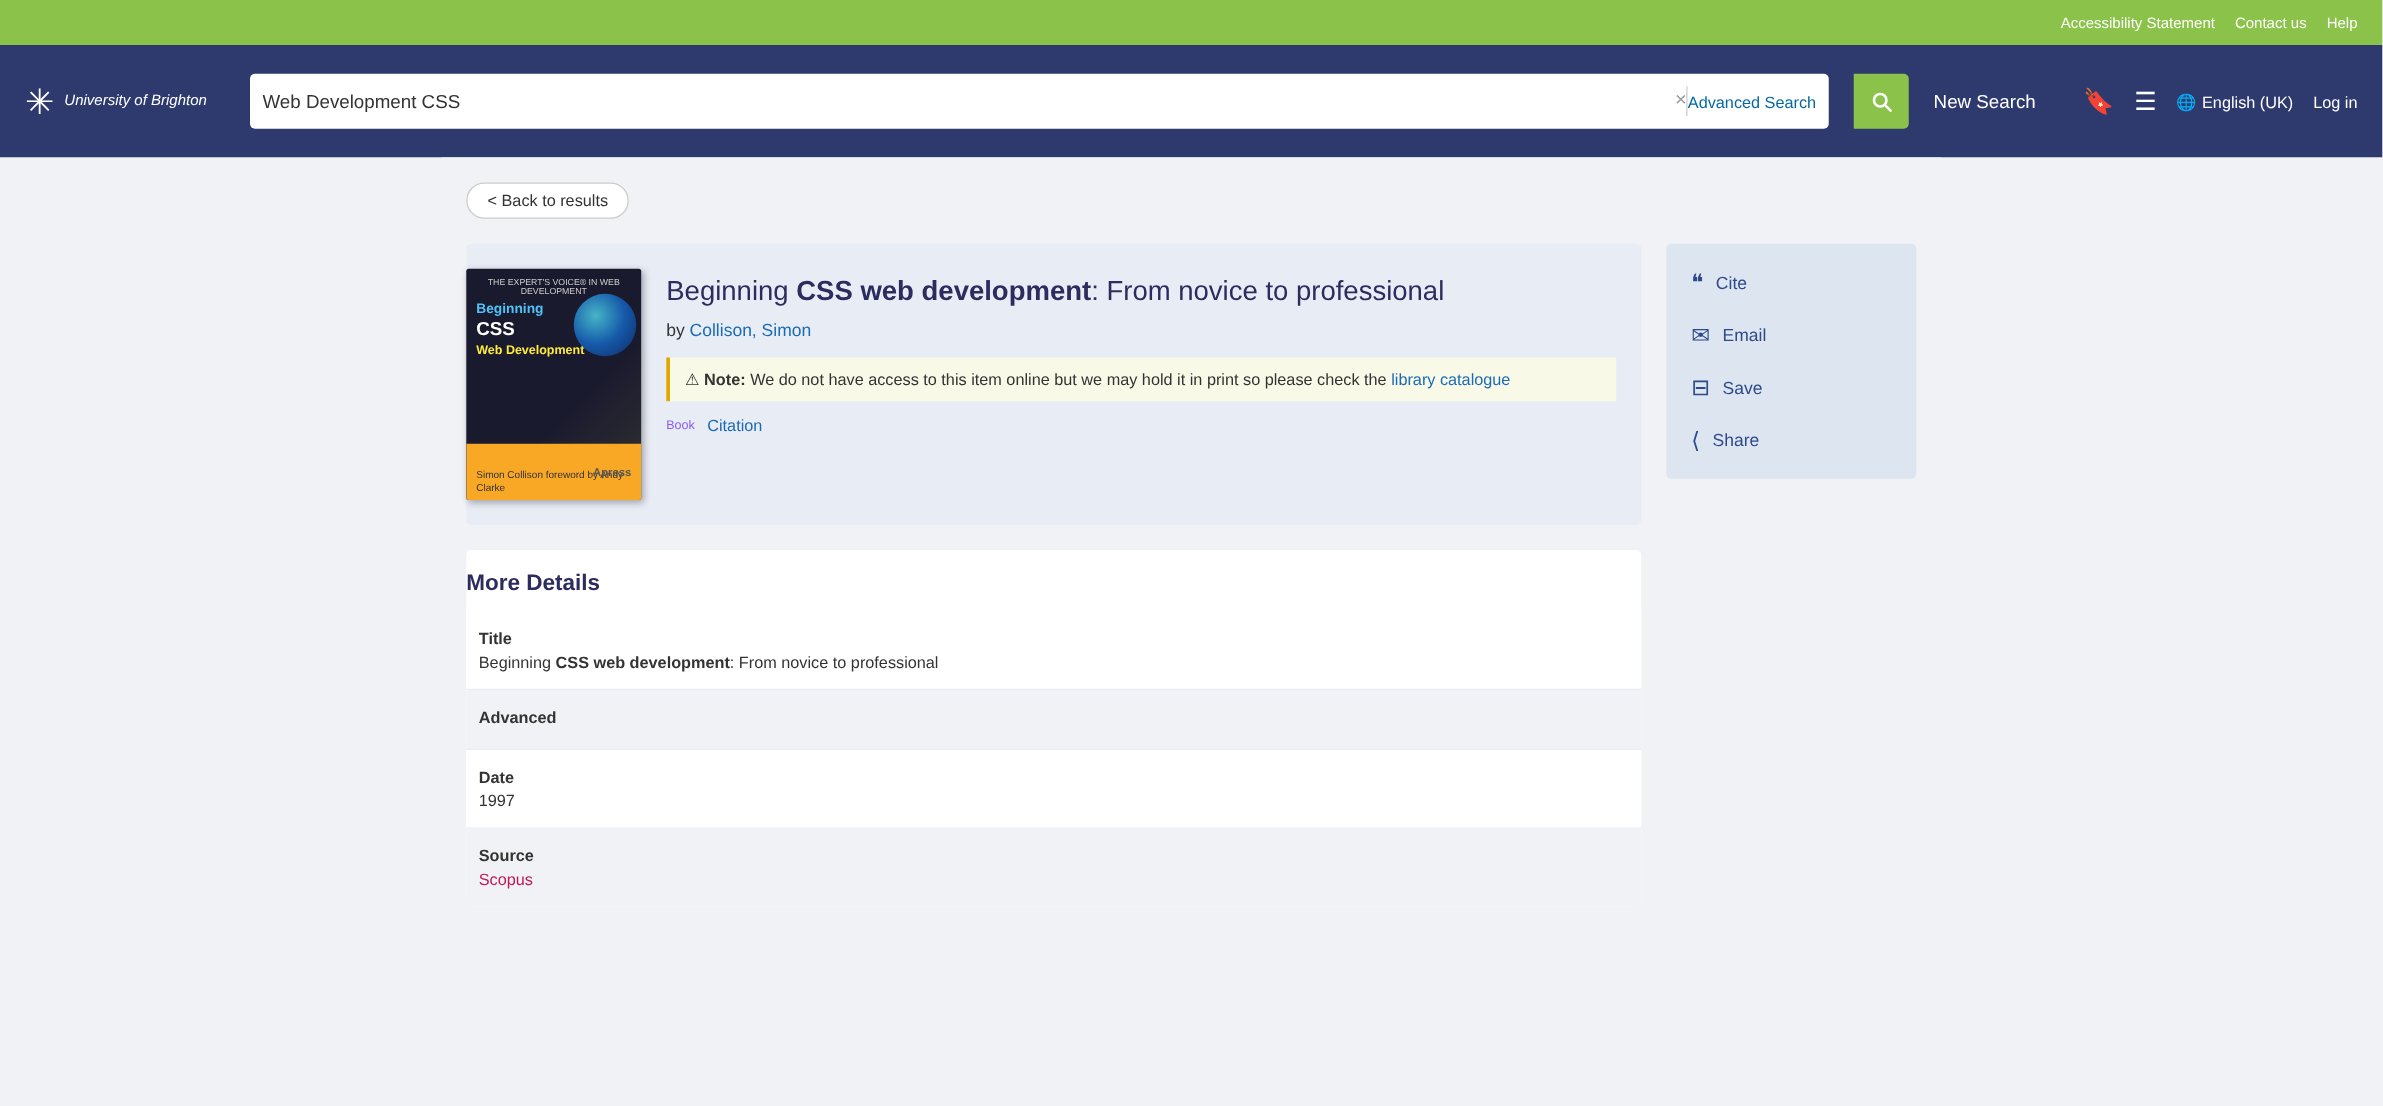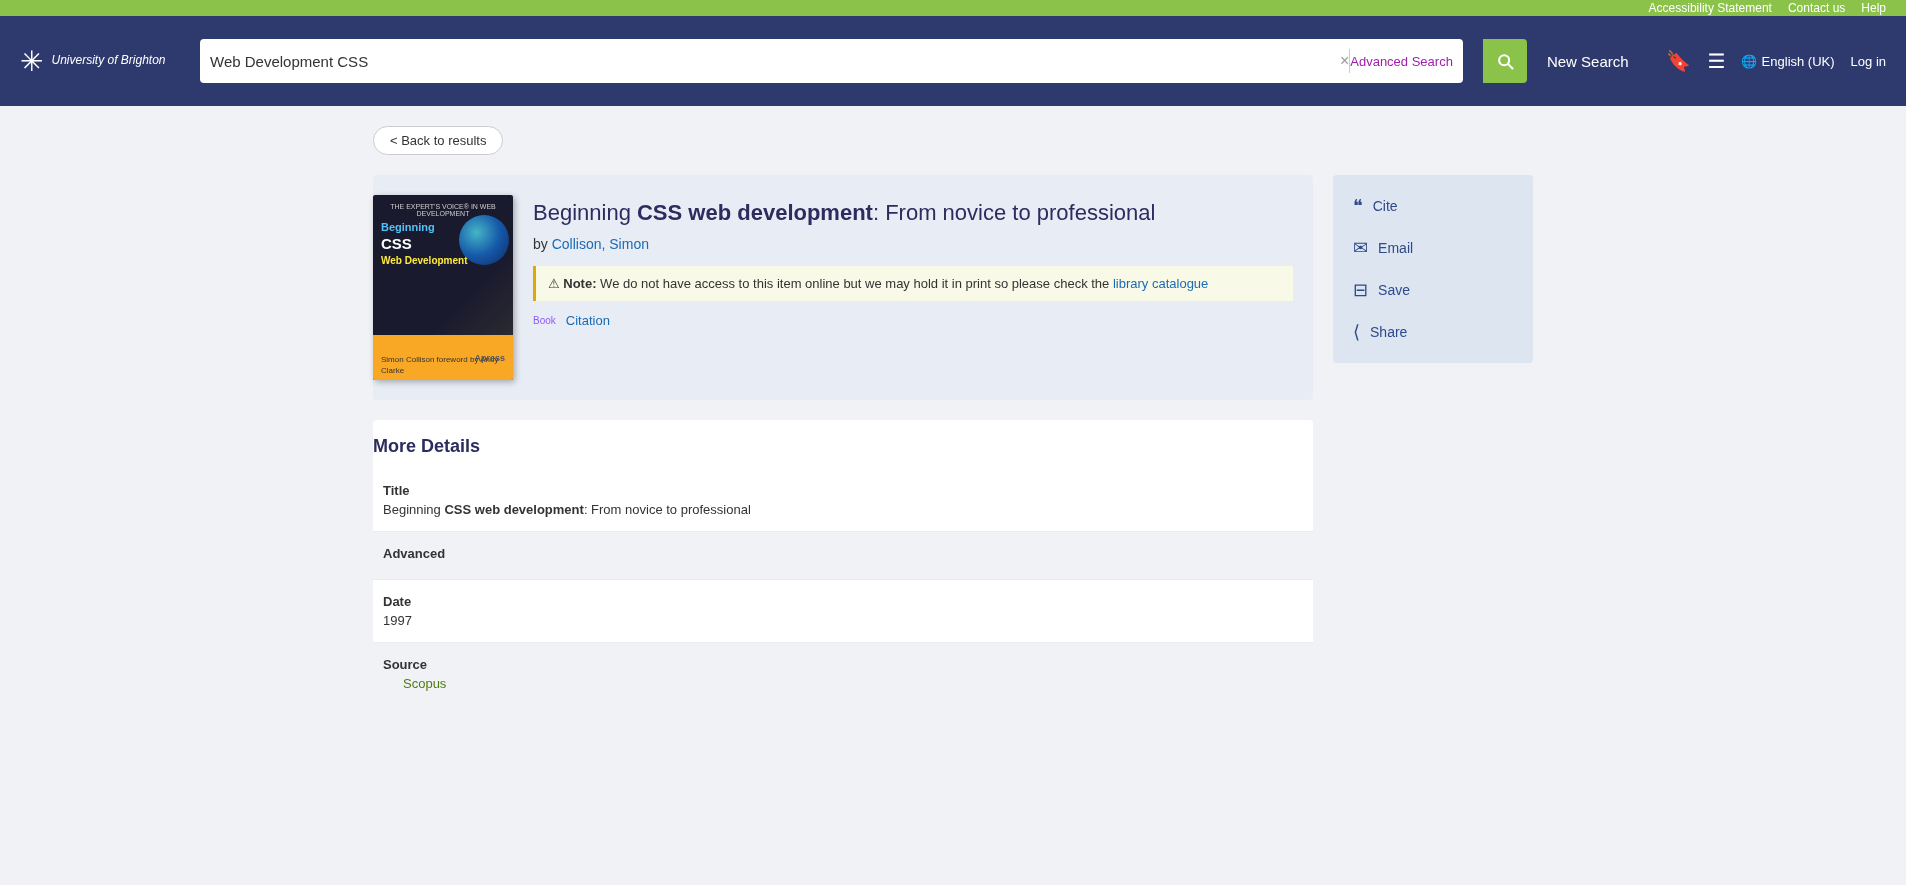--- a/index.html
+++ b/index.html
@@ -1,21 +1,21 @@
 <!DOCTYPE html>
 <html><head>
   <meta charset="utf-8">
   <style>
     * { box-sizing: border-box; margin: 0; padding: 0; }
     body { font-family: Arial, sans-serif; font-size: 14px; color: #333; background: #f0f2f5; }
 
     
     .utility-bar {
       background: #8bc34a;
-      height: 16px;
+      height: 36px;
       display: flex;
       align-items: center;
       justify-content: flex-end;
       padding: 0 20px;
       gap: 16px;
     }
     .utility-bar a {
       color: #fff;
       text-decoration: none;
       font-size: 12px;
@@ -67,21 +67,21 @@
       color: #999;
       cursor: pointer;
       font-size: 16px;
     }
     .search-divider {
       width: 1px;
       height: 24px;
       background: #ccc;
     }
     .advanced-search-link {
-      color: #a21caf;
+      color: #0369a1;
       font-size: 13px;
       text-decoration: none;
       white-space: nowrap;
     }
     .search-btn {
       background: #8bc34a;
       border: none;
       border-radius: 0 4px 4px 0;
       width: 44px;
       height: 44px;
@@ -333,23 +333,22 @@
       font-weight: bold;
       font-size: 13px;
       color: #333;
       margin-bottom: 4px;
     }
     .detail-value {
       font-size: 13px;
       color: #333;
     }
     .detail-value a {
-      color: #4d7c0f;
-      text-decoration: none;
-      margin-left: 20px;
+      color: #be185d;
+      text-decoration: none;
     }
     .detail-value .bold { font-weight: bold; }
 
     .shaded { background: #f0f2f5; padding: 14px 10px; }
     .unshaded { background: #fff; padding: 14px 10px; }
   </style>
 </head>
 <body>
 
 <div class="utility-bar">

